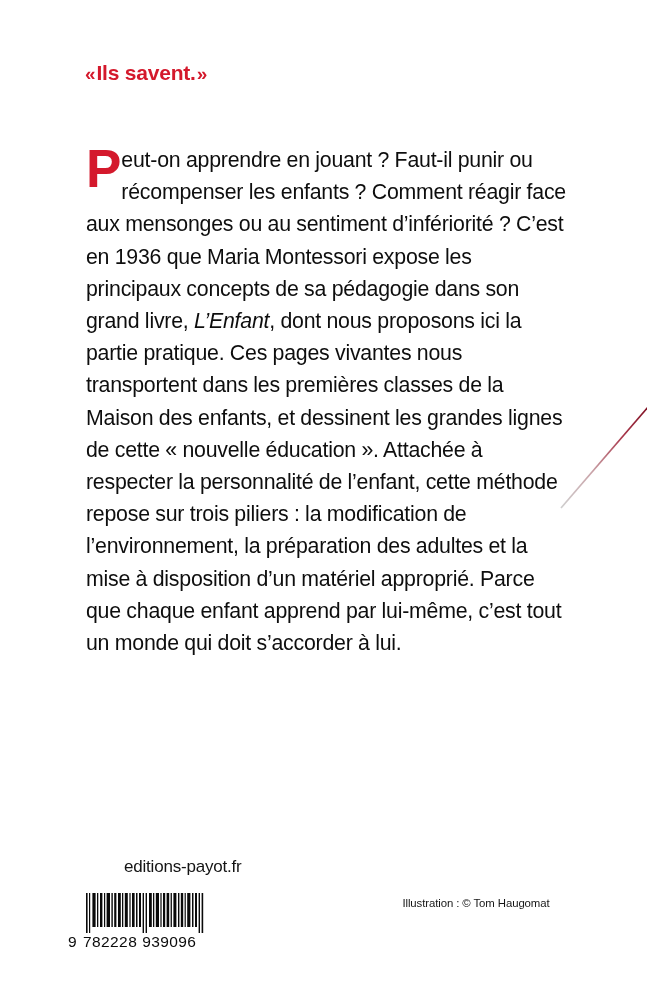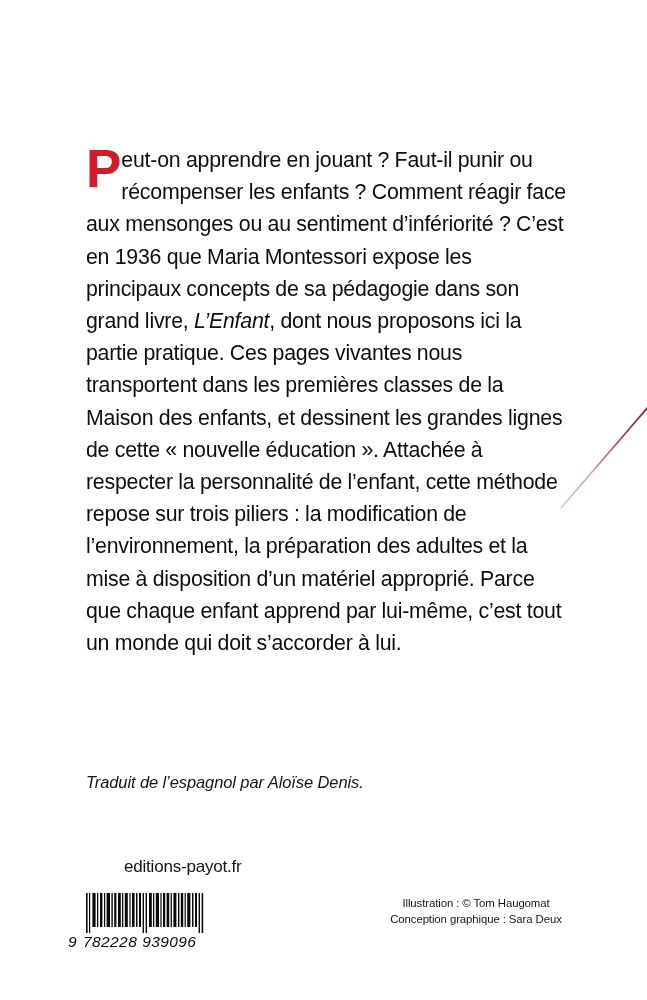--- a/index.html
+++ b/index.html
@@ -120,21 +120,20 @@
   }
   .barcode-digits {
     position: absolute;
     left: 0;
     top: 40px;
     width: 160px;
     font-size: 15.5px;
     letter-spacing: 0.4px;
     color: #0b0b0b;
     white-space: nowrap;
-    font-style: italic;
   }
   .barcode-digits .lead {
     margin-right: 6px;
   }
   .barcode-digits .grp {
     margin-right: 5px;
   }
 
   
   .price-block {
@@ -183,38 +182,40 @@
     color: #161616;
     letter-spacing: -0.1px;
   }
   .credits div { white-space: nowrap; }
 </style>
 </head>
 <body>
 
 <div class="page">
 
+  <div class="series-title">
+    <span class="guillemet">«</span><span class="series-name">Ils savent.</span><span class="guillemet">»</span>
+  </div>
 
   <div class="blurb">
     <span class="dropcap">P</span><span>eut-on apprendre en jouant ? Faut-il punir ou récompenser les enfants ? Comment réagir face aux mensonges ou au sentiment d’infériorité ? C’est en 1936 que Maria Montessori expose les principaux concepts de sa pédagogie dans son grand livre, </span><em>L’Enfant</em><span>, dont nous proposons ici la partie pratique. Ces pages vivantes nous transportent dans les premières classes de la Maison des enfants, et dessinent les grandes lignes de cette « nouvelle éducation ». Attachée à respecter la personnalité de l’enfant, cette méthode repose sur trois piliers : la modification de l’environnement, la préparation des adultes et la mise à disposition d’un matériel approprié. Parce que chaque enfant apprend par lui-même, c’est tout un monde qui doit s’accorder à lui.</span>
   </div>
 
   <svg class="diagonal-line" viewBox="0 0 120 115" width="120" height="115" aria-hidden="true">
     <defs>
       <linearGradient id="hairlineGrad" x1="0" y1="1" x2="1" y2="0">
         <stop offset="0%" stop-color="#cfcfcf"></stop>
         <stop offset="35%" stop-color="#c9a3a8"></stop>
         <stop offset="70%" stop-color="#a8364a"></stop>
         <stop offset="100%" stop-color="#7e0f22"></stop>
       </linearGradient>
     </defs>
     <line x1="16" y1="108" x2="104" y2="6" stroke="url(#hairlineGrad)" stroke-width="1.7"></line>
   </svg>
 
-  <div class="translator-credit">Traduit de l’espagnol par Aloïse Denis.</div>
 
   <div class="publisher-site">editions-payot.fr</div>
 
   <div class="barcode-block">
     <svg class="barcode-bars" width="125" height="40" viewBox="0 0 125 40" aria-hidden="true">
       <g fill="#0a0a0a">
         <rect x="0" y="0" width="1.6" height="40"></rect>
         <rect x="3" y="0" width="1.2" height="40"></rect>
         <rect x="6.4" y="0" width="3.2" height="34"></rect>
         <rect x="11" y="0" width="1.3" height="34"></rect>
@@ -251,16 +252,15 @@
       </g>
     </svg>
     <div class="barcode-digits">
       <span class="lead">9</span><span class="grp">782228</span><span class="grp">939096</span>
     </div>
   </div>
 
 
   <div class="credits">
     <div>Illustration : © Tom Haugomat</div>
-    <div>Conception graphique : Sara Deux</div>
   </div>
 
 </div>
 
 </body></html>

